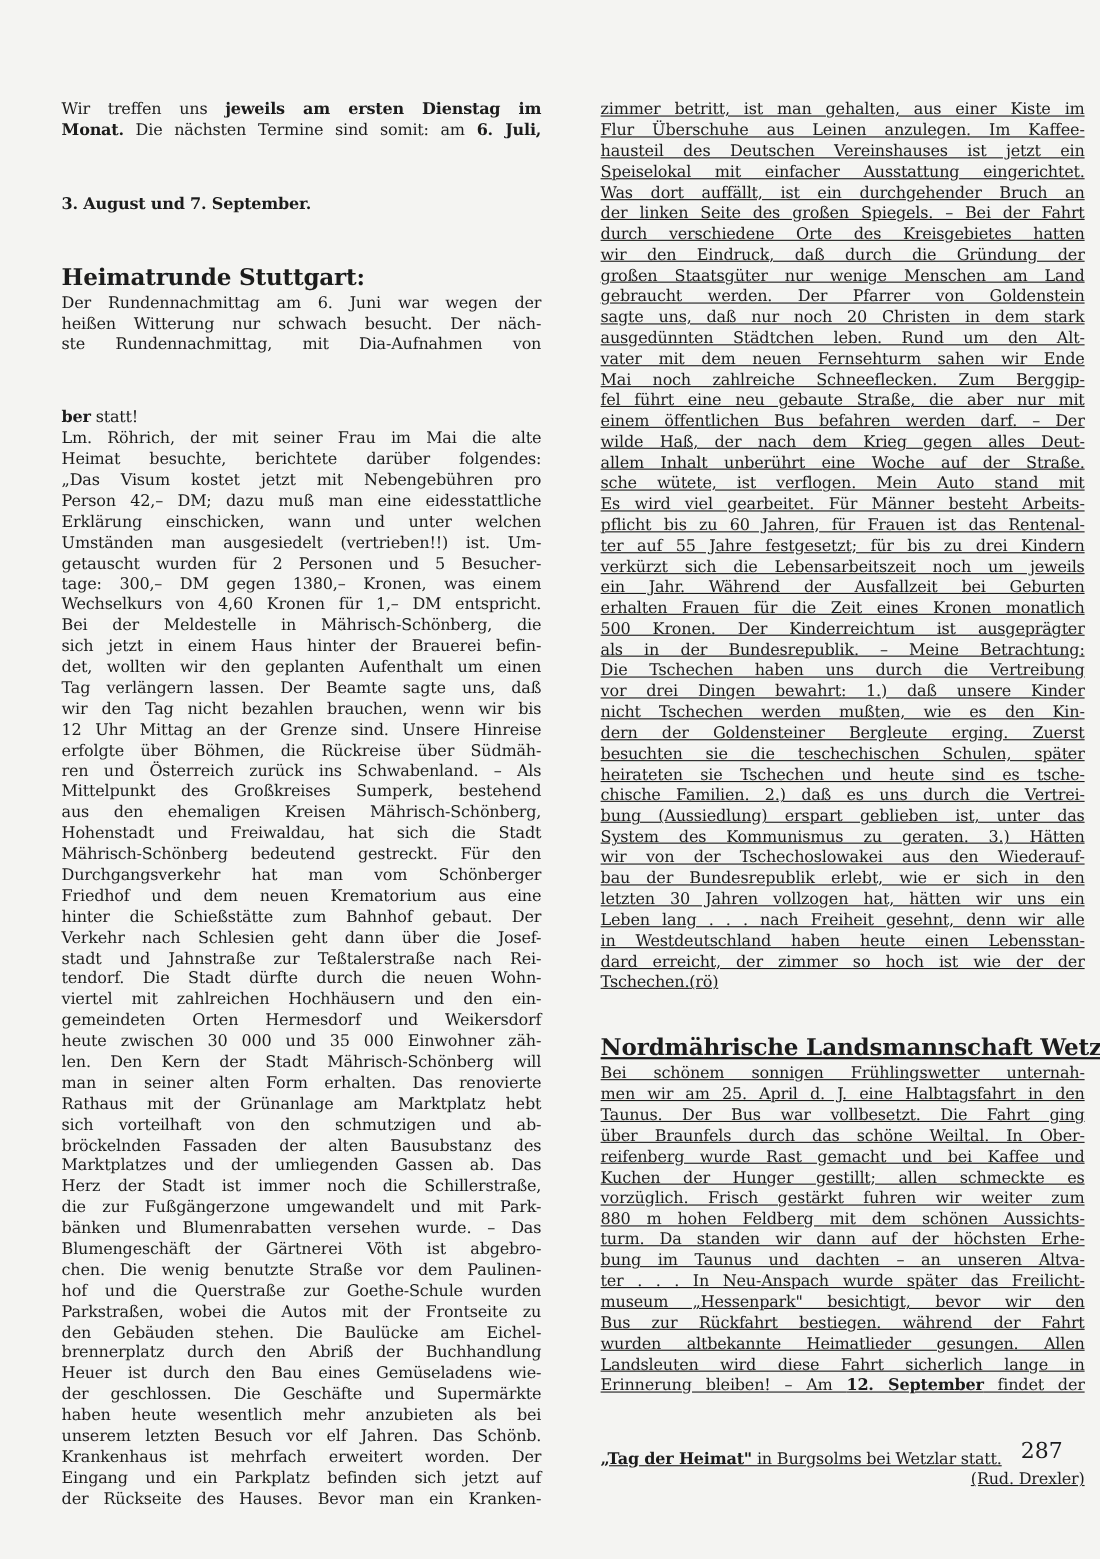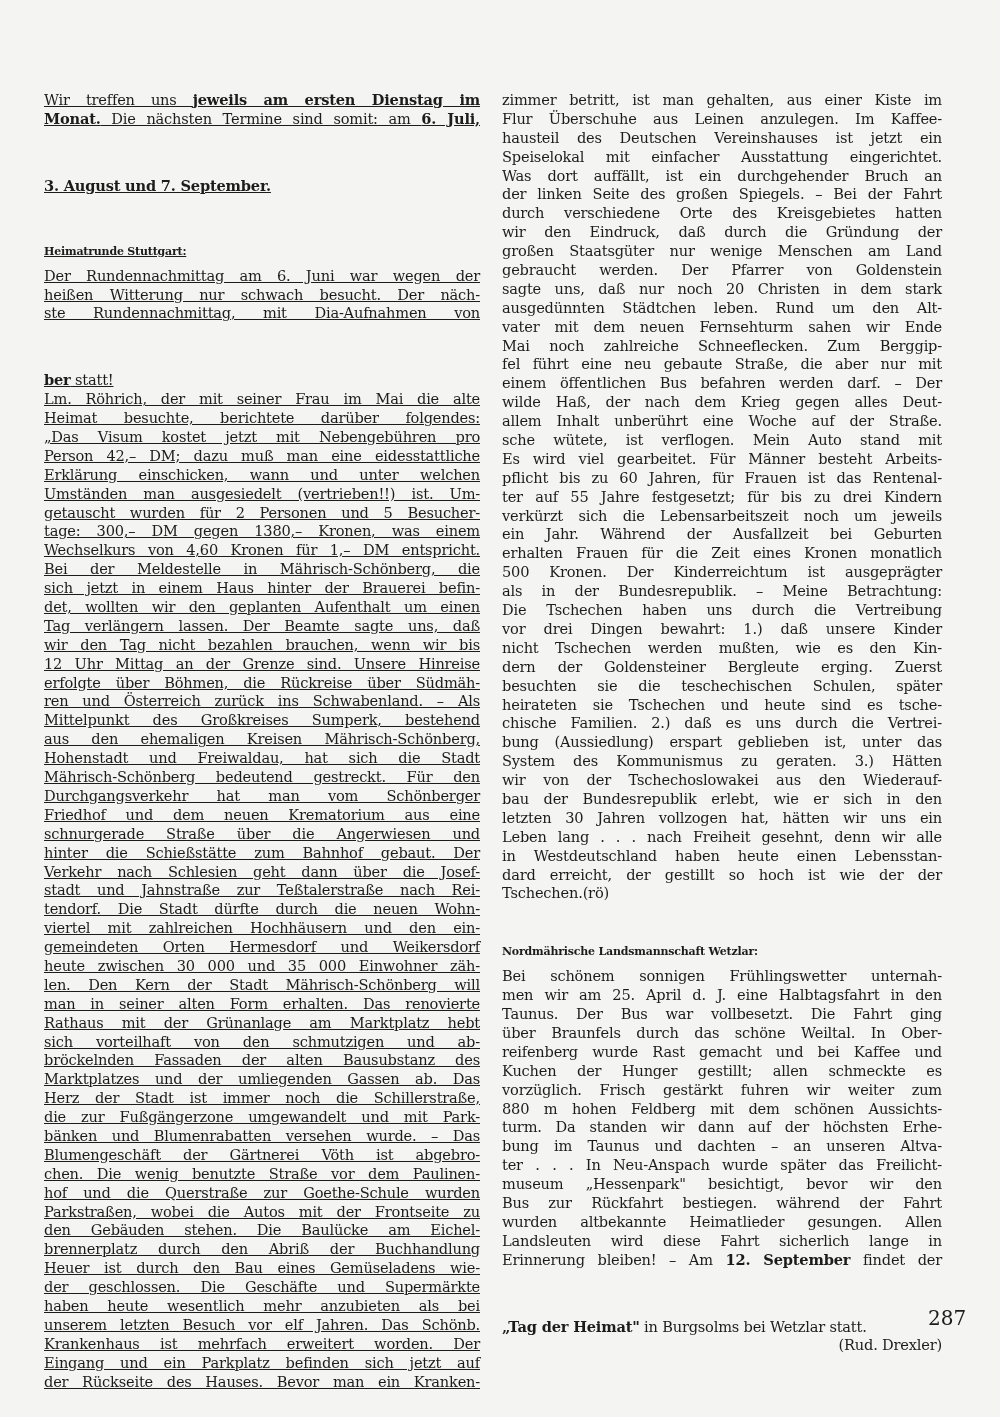--- a/index.html
+++ b/index.html
@@ -12,27 +12,27 @@
     font-family: "DejaVu Serif", "Liberation Serif", serif;
   }
   .page { position: absolute; inset: 0; }
   .col {
     position: absolute;
     font-size: 14.6px;
     line-height: 18.9px;
     text-align: justify;
     letter-spacing: -0.2px;
   }
-  .col-left { left: 44px; top: 91px; width: 436px; text-decoration: underline; }
-  .col-right { left: 502px; top: 91px; width: 440px; }
+  .col-left { left: 56px; top: 91px; width: 436px; }
+  .col-right { left: 546px; top: 91px; width: 440px; text-decoration: underline; }
   .line { display: block; white-space: nowrap; text-align: justify; text-align-last: justify; height: 18.9px; overflow: visible; }
   .line.last { text-align-last: left; margin-top: 48px; }
   .line.right { text-align-last: right; }
   b, .b { font-weight: bold; }
-  .heading { font-weight: bold; font-size: 11px; display: block; white-space: nowrap; height: 20px; }
+  .heading { font-weight: bold; font-size: 21px; display: block; white-space: nowrap; height: 20px; }
   .gap-intro { height: 47px; }
   .gap-h { height: 4px; }
   .gap-right { height: 40px; }
   .page-number {
     position: absolute; left: 928px; top: 1306px;
     font-size: 20px;
   }
 </style>
 </head>
 <body>
@@ -68,21 +68,20 @@
         <span class="line"><span>wir den Tag nicht bezahlen brauchen, wenn wir bis</span></span>
         <span class="line"><span>12 Uhr Mittag an der Grenze sind. Unsere Hinreise</span></span>
         <span class="line"><span>erfolgte über Böhmen, die Rückreise über Südmäh-</span></span>
         <span class="line"><span>ren und Österreich zurück ins Schwabenland. – Als</span></span>
         <span class="line"><span>Mittelpunkt des Großkreises Sumperk, bestehend</span></span>
         <span class="line"><span>aus den ehemaligen Kreisen Mährisch-Schönberg,</span></span>
         <span class="line"><span>Hohenstadt und Freiwaldau, hat sich die Stadt</span></span>
         <span class="line"><span>Mährisch-Schönberg bedeutend gestreckt. Für den</span></span>
         <span class="line"><span>Durchgangsverkehr hat man vom Schönberger</span></span>
         <span class="line"><span>Friedhof und dem neuen Krematorium aus eine</span></span>
-        <span class="line"><span>schnurgerade Straße über die Angerwiesen und</span></span>
         <span class="line"><span>hinter die Schießstätte zum Bahnhof gebaut. Der</span></span>
         <span class="line"><span>Verkehr nach Schlesien geht dann über die Josef-</span></span>
         <span class="line"><span>stadt und Jahnstraße zur Teßtalerstraße nach Rei-</span></span>
         <span class="line"><span>tendorf. Die Stadt dürfte durch die neuen Wohn-</span></span>
         <span class="line"><span>viertel mit zahlreichen Hochhäusern und den ein-</span></span>
         <span class="line"><span>gemeindeten Orten Hermesdorf und Weikersdorf</span></span>
         <span class="line"><span>heute zwischen 30 000 und 35 000 Einwohner zäh-</span></span>
         <span class="line"><span>len. Den Kern der Stadt Mährisch-Schönberg will</span></span>
         <span class="line"><span>man in seiner alten Form erhalten. Das renovierte</span></span>
         <span class="line"><span>Rathaus mit der Grünanlage am Marktplatz hebt</span></span>
@@ -144,21 +143,21 @@
         <span class="line"><span>besuchten sie die teschechischen Schulen, später</span></span>
         <span class="line"><span>heirateten sie Tschechen und heute sind es tsche-</span></span>
         <span class="line"><span>chische Familien. 2.) daß es uns durch die Vertrei-</span></span>
         <span class="line"><span>bung (Aussiedlung) erspart geblieben ist, unter das</span></span>
         <span class="line"><span>System des Kommunismus zu geraten. 3.) Hätten</span></span>
         <span class="line"><span>wir von der Tschechoslowakei aus den Wiederauf-</span></span>
         <span class="line"><span>bau der Bundesrepublik erlebt, wie er sich in den</span></span>
         <span class="line"><span>letzten 30 Jahren vollzogen hat, hätten wir uns ein</span></span>
         <span class="line"><span>Leben lang . . . nach Freiheit gesehnt, denn wir alle</span></span>
         <span class="line"><span>in Westdeutschland haben heute einen Lebensstan-</span></span>
-        <span class="line"><span>dard erreicht, der gestillt so hoch ist wie der der</span></span>
+        <span class="line"><span>dard erreicht, der zimmer so hoch ist wie der der</span></span>
         <span class="line" style="display: flex; justify-content: flex-start;">
           <span>Tschechen.</span>
           <span>(rö)</span>
         </span>
       </div>
     <div class="gap-right"></div>
     <span class="heading">Nordmährische Landsmannschaft Wetzlar:</span>
     <div class="gap-h"></div>
     <div>
         <span class="line"><span>Bei schönem sonnigen Frühlingswetter unternah-</span></span>

